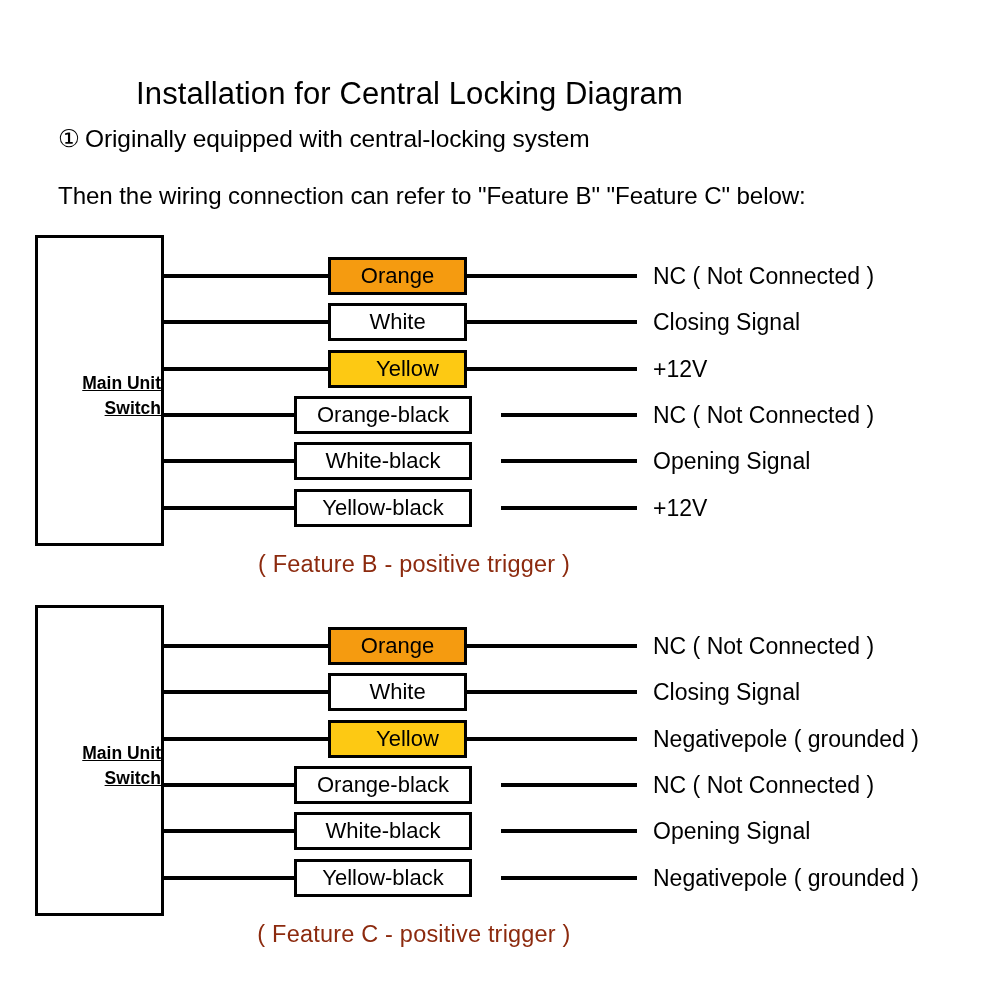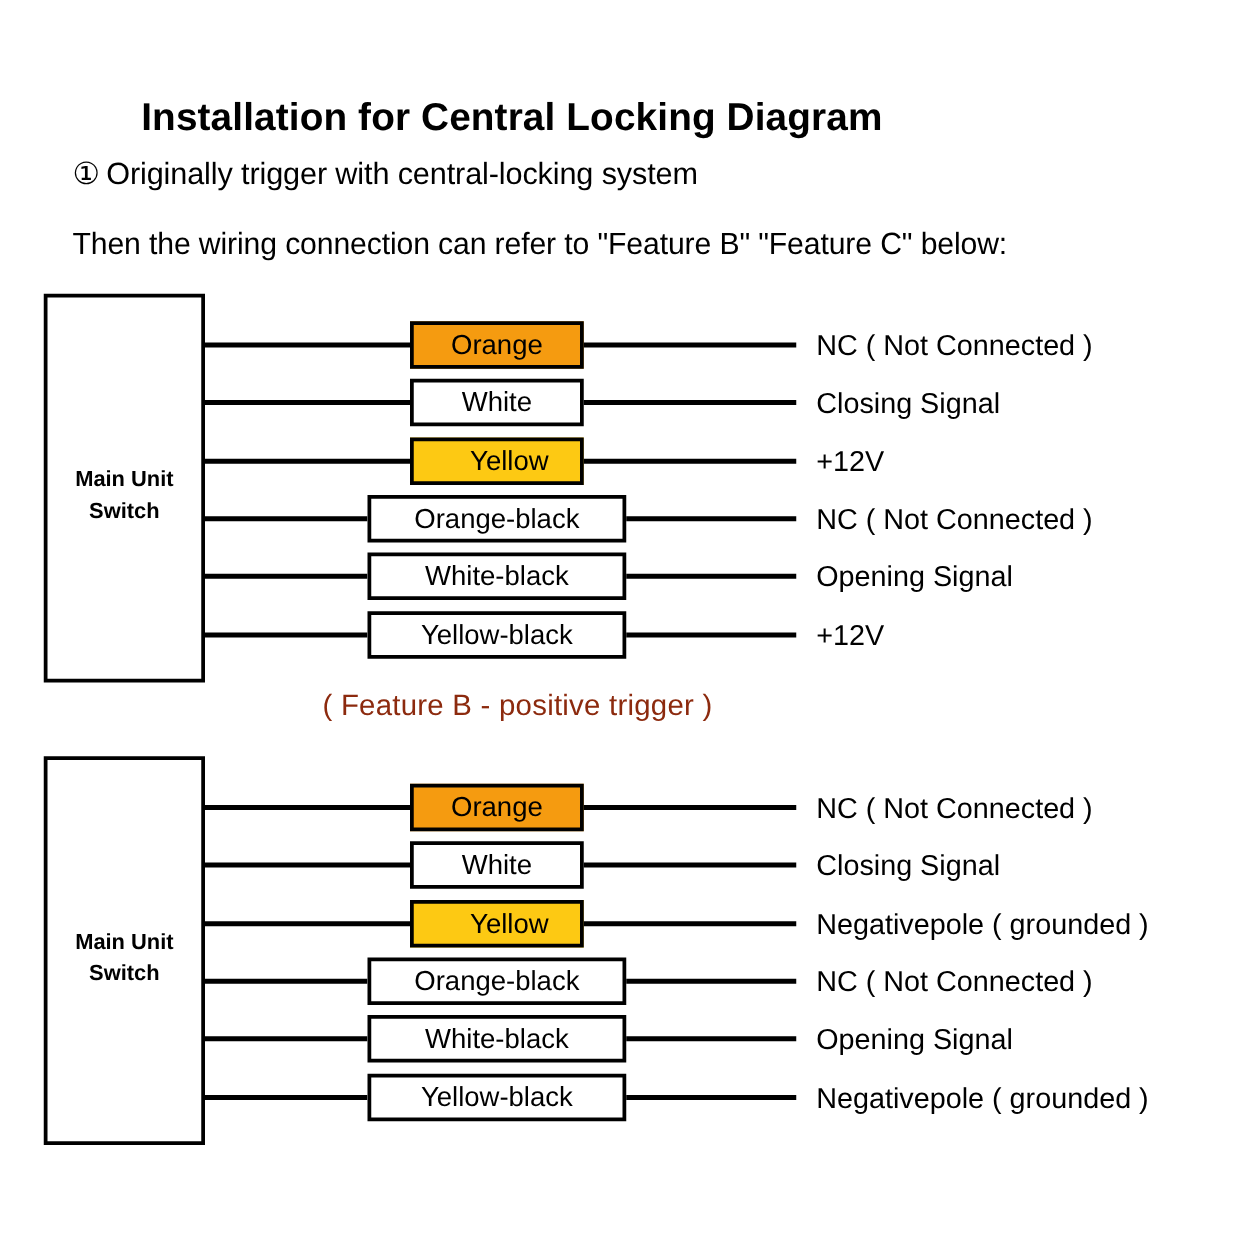--- a/index.html
+++ b/index.html
@@ -18,21 +18,21 @@
   }
 
   
   .title {
     position: absolute;
     left: 0;
     top: 76px;
     width: 819px;
     text-align: center;
     font-size: 31px;
-    font-weight: bold;
+    font-weight: normal;
     letter-spacing: 0.1px;
     white-space: nowrap;
   }
   .subline {
     position: absolute;
     font-size: 24.5px;
     white-space: nowrap;
     letter-spacing: -0.1px;
   }
   .subline .num {
@@ -60,24 +60,25 @@
     height: 311px;
     border: 3px solid #000000;
     box-sizing: border-box;
     background: #ffffff;
   }
   .main-unit-label {
     position: absolute;
     left: 0;
     top: 133px;
     width: 100%;
-    text-align: center;
+    text-align: right;
     font-size: 17.5px;
     font-weight: bold;
     line-height: 25px;
+    text-decoration: underline;
   }
 
   
   .wire-row {
     position: absolute;
     left: 0;
     width: 1000px;
     height: 0;
   }
   
@@ -102,21 +103,21 @@
     background: #ffffff;
     height: 38px;
     top: -19px;
     text-align: center;
     font-size: 22px;
     line-height: 32px;
     white-space: nowrap;
     color: #000000;
   }
   .wire-box.narrow { left: 328px; width: 139px; }
-  .wire-box.wide   { left: 294px; width: 207px; }
+  .wire-box.wide   { left: 294px; width: 178px; }
   .wire-box.orange { background: #F59B10; }
   .wire-box.yellow { background: #FDC913; padding-left: 20px; }
   .wire-box.white  { background: #FFFFFF; }
 
   .wire-func {
     position: absolute;
     left: 653px;
     top: -16px;
     font-size: 23px;
     white-space: nowrap;
@@ -137,21 +138,21 @@
   .caption-c { top: 921px; }
 </style>
 </head>
 <body>
 
 <div id="page">
 
   <div class="title">Installation for Central Locking Diagram</div>
 
   <div class="subline subline-1">
-    <span class="num">①</span><span>Originally trigger with central-locking system</span>
+    <span class="num">①</span><span>Originally equipped with central-locking system</span>
   </div>
   <div class="subline subline-3">
     <span>Then the wiring connection can refer to "Feature B" "Feature C" below:</span>
   </div>
 
   <div class="block block-b">
     <div class="main-unit">
       <div class="main-unit-label">
         <span>Main Unit</span><br>
         <span>Switch</span>
@@ -237,14 +238,15 @@
           <div class="wire-func">Opening Signal</div>
         </div>
         <div class="wire-row" style="top: 278px;">
           <div class="wire-left" style="left: 164px; width: 130px;"></div>
           <div class="wire-box wide white">Yellow-black</div>
           <div class="wire-right" style="left: 501px; width: 136px;"></div>
           <div class="wire-func">Negativepole ( grounded )</div>
         </div>
       </div>
   </div>
+  <div class="caption caption-c">( Feature C - positive trigger )</div>
 
 </div>
 
 </body></html>

